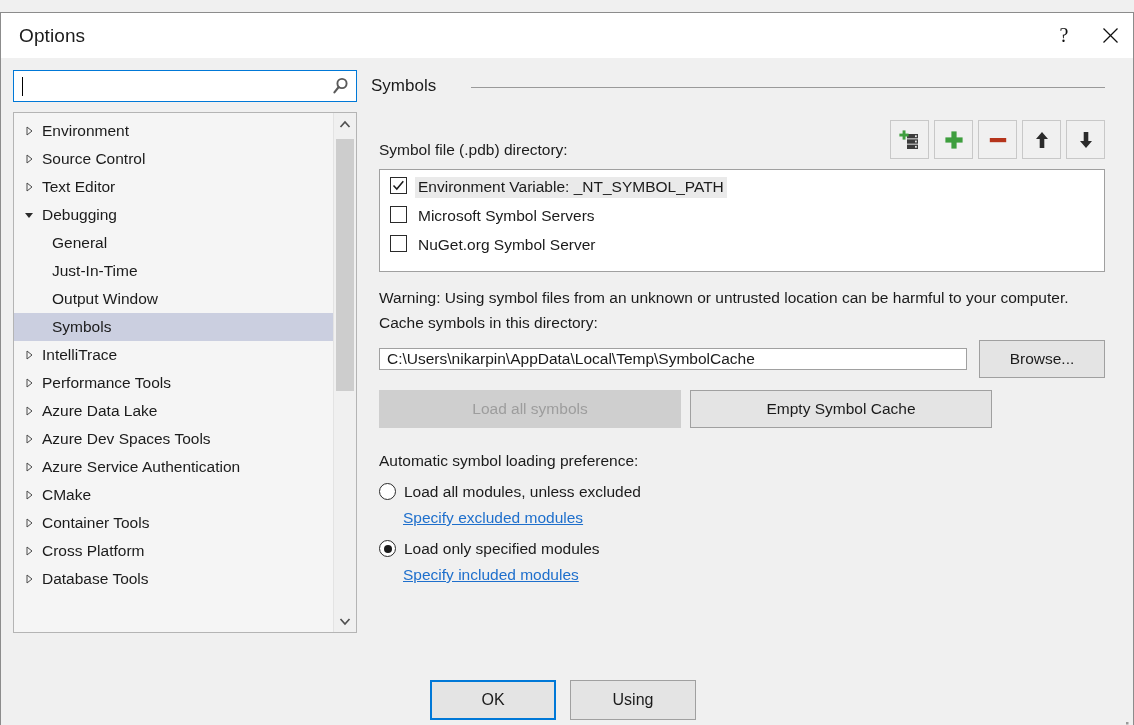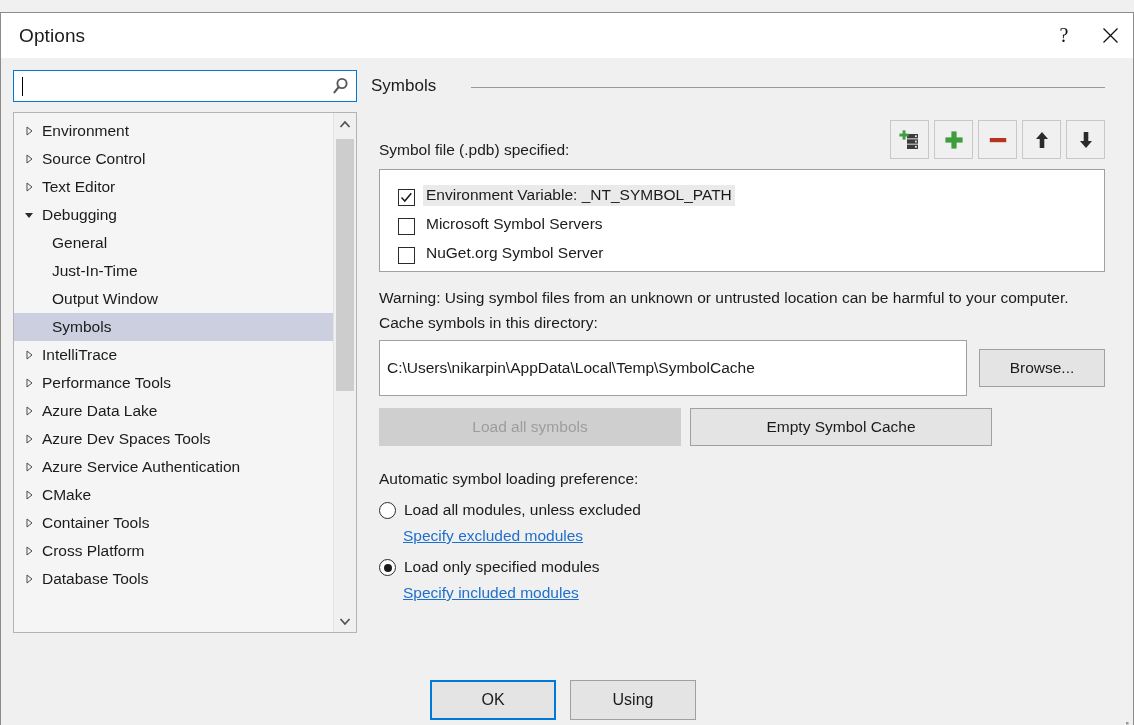--- a/index.html
+++ b/index.html
@@ -243,23 +243,23 @@
   #symbol-list {
     margin: 10px 28px 0 18px;
     height: 103px;
     box-sizing: border-box;
     border: 1px solid #a0a0a0;
     background: #ffffff;
     padding: 7px 0 0 0;
   }
   .cb-row {
     display: flex;
-    align-items: flex-end;
+    align-items: flex-start;
     height: 29px;
-    padding-left: 18px;
+    padding-left: 10px;
     cursor: default;
   }
   .cb-row .cb-label {
     font-size: 15.5px;
     color: #1b1b1b;
     margin-left: 8px;
     padding: 1px 3px 2px 3px;
   }
   .cb-row.highlighted .cb-label {
     background: #eaeaea;
@@ -288,21 +288,21 @@
     margin: 5px 28px 0 18px;
   }
   #cache-row {
     display: flex;
     align-items: center;
     margin: 8px 28px 0 18px;
     gap: 12px;
   }
   #cache-input {
     flex: 1;
-    height: 56px;
+    height: 22px;
     box-sizing: border-box;
     border: 1px solid #a0a0a0;
     background: #ffffff;
     font-family: "Liberation Sans", sans-serif;
     font-size: 15.5px;
     color: #1b1b1b;
     padding-left: 7px;
     outline: 0;
   }
   #browse-button {
@@ -342,21 +342,21 @@
     color: #1b1b1b;
     font-family: "Liberation Sans", sans-serif;
     font-size: 15.5px;
     cursor: default;
   }
 
   
   #pref-label { margin: 24px 28px 0 18px; }
   .radio-row {
     display: flex;
-    align-items: flex-end;
+    align-items: flex-start;
     margin: 13px 28px 0 18px;
     cursor: default;
   }
   .radio {
     width: 17px;
     height: 17px;
     min-width: 17px;
     box-sizing: border-box;
     border: 1px solid #2a2a2a;
     border-radius: 50%;
@@ -588,21 +588,21 @@
     </div>
 
     <div id="right-pane">
 
       <div id="page-header">
         <div id="page-title">Symbols</div>
         <div id="header-rule"></div>
       </div>
 
       <div id="locations-row">
-        <div class="section-label">Symbol file (.pdb) specified:</div>
+        <div class="section-label">Symbol file (.pdb) directory:</div>
         <div id="toolbar">
 
           <button class="tool-btn">
             <svg width="22" height="22" viewBox="0 0 22 22">
               <rect x="8" y="5" width="11" height="4.4" fill="#3c3c3c"></rect>
               <rect x="8" y="10.3" width="11" height="4.4" fill="#3c3c3c"></rect>
               <rect x="8" y="15.6" width="11" height="4.4" fill="#3c3c3c"></rect>
               <rect x="16" y="6.3" width="1.8" height="1.8" fill="#e8e8e8"></rect>
               <rect x="16" y="11.6" width="1.8" height="1.8" fill="#e8e8e8"></rect>
               <rect x="16" y="16.9" width="1.8" height="1.8" fill="#e8e8e8"></rect>

